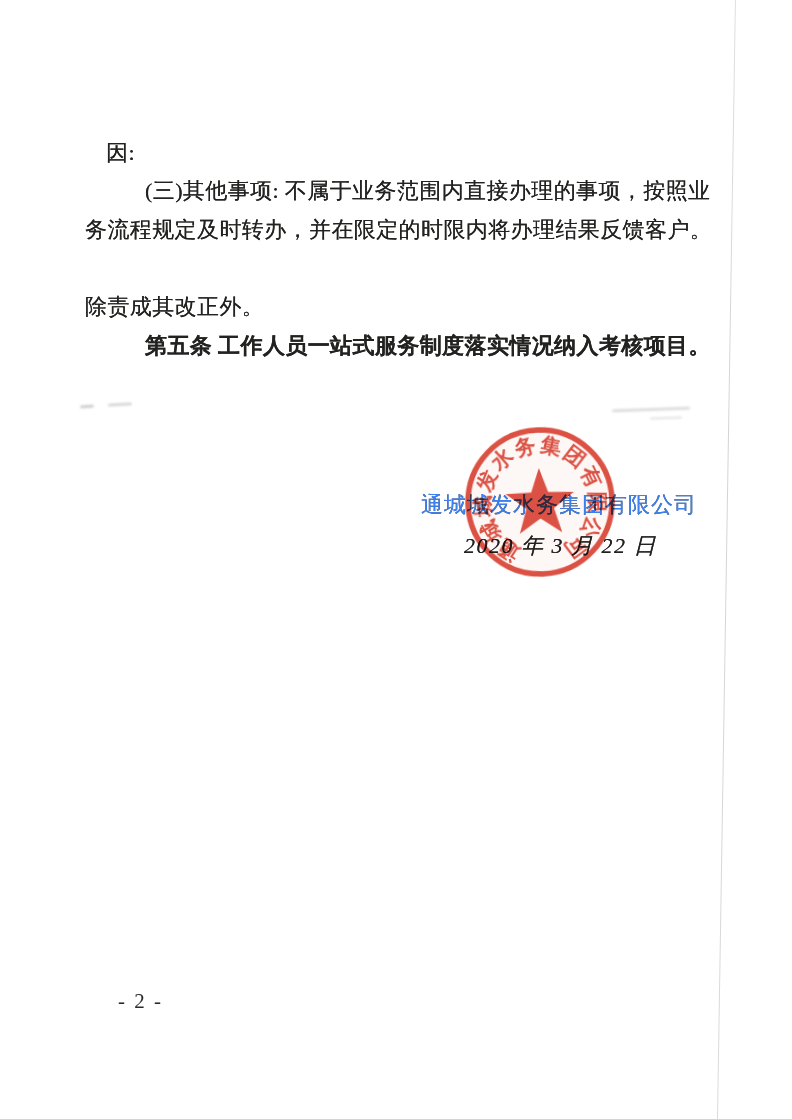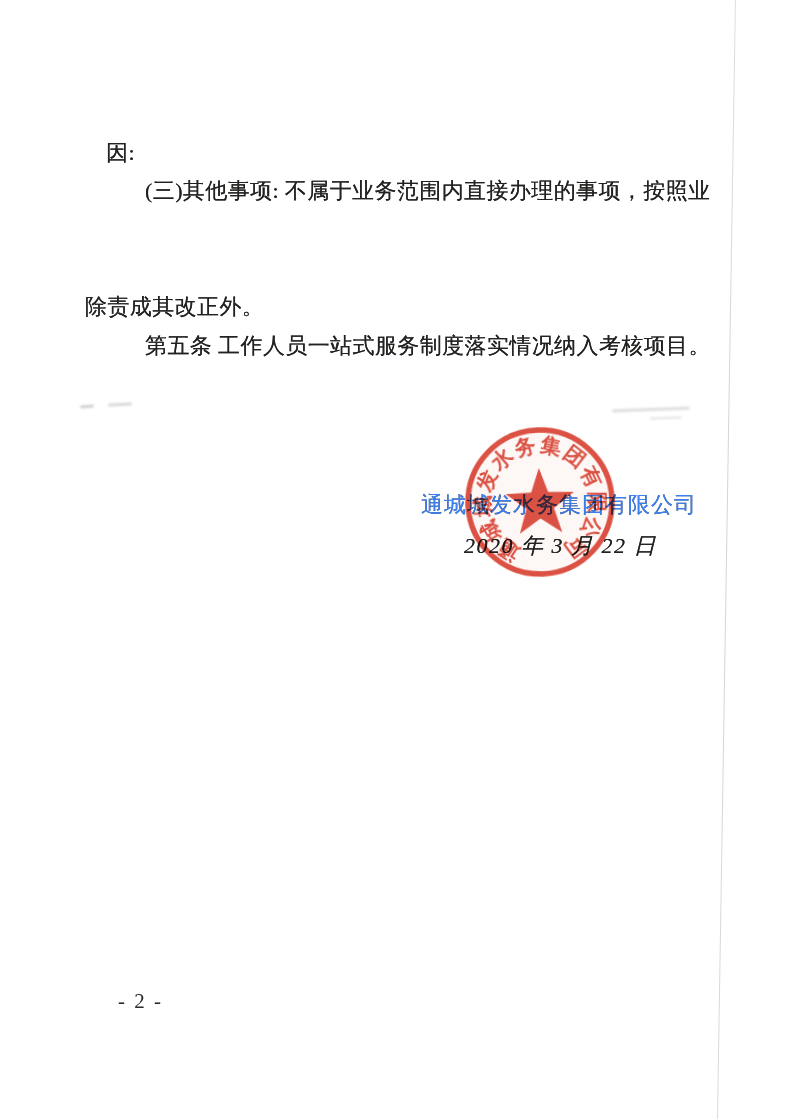--- a/index.html
+++ b/index.html
@@ -20,21 +20,21 @@
     color: #222220;
     letter-spacing: 0.4px;
     white-space: pre;
     text-shadow: 0 0 0.4px #3a3a3a;
   }
   .l1 { left: 106px; top: 140px; }
   .l2 { left: 145px; top: 178px; }
   .l3 { left:  85px; top: 217px; }
   .l4 { left: 145px; top: 256px; }
   .l5 { left:  85px; top: 294px; }
-  .l6 { left: 145px; top: 333px; }
+  .l6 { left: 145px; top: 333px; font-weight: bold; }
   .l7 { left: 145px; top: 371px; }
 
   .sig-company {
     position: absolute; left: 421px; top: 490px;
     font-size: 22px; letter-spacing: 1px; color: #3b82f6;
     white-space: pre; z-index: 1;
     text-shadow: 0 0 0.4px #3a3a3a;
   }
   .sig-date {
     position: absolute; left: 464px; top: 531px;
@@ -84,20 +84,21 @@
   .smudge.c { left: 612px; top: 408px; width: 78px; height: 3px; transform: rotate(-2deg); opacity: .7; }
   .smudge.d { left: 650px; top: 417px; width: 32px; height: 2px; transform: rotate(-2deg); opacity: .6; }
 </style>
 </head>
 <body>
 
 <div class="page">
 
   <div class="bline l1">因:</div>
   <div class="bline l2">(三)其他事项: 不属于业务范围内直接办理的事项，按照业</div>
+  <div class="bline l3">务流程规定及时转办，并在限定的时限内将办理结果反馈客户。</div>
   <div class="bline l5">除责成其改正外。</div>
   <div class="bline l6">第五条 工作人员一站式服务制度落实情况纳入考核项目。</div>
 
   <div class="sig-company">通城城发水务集团有限公司</div>
   <div class="sig-date">2020 年 3 月 22 日</div>
 
   <div class="seal">
     <svg viewBox="0 0 160 160" xmlns="http://www.w3.org/2000/svg">
       <circle class="seal-ring" cx="80" cy="80" r="72"></circle>
       <polygon class="seal-star" points="80,46 88.5,70.3 114.2,70.9 93.8,86.5 101.2,111.1 80,96.5 58.8,111.1 66.2,86.5 45.8,70.9 71.5,70.3"></polygon>

